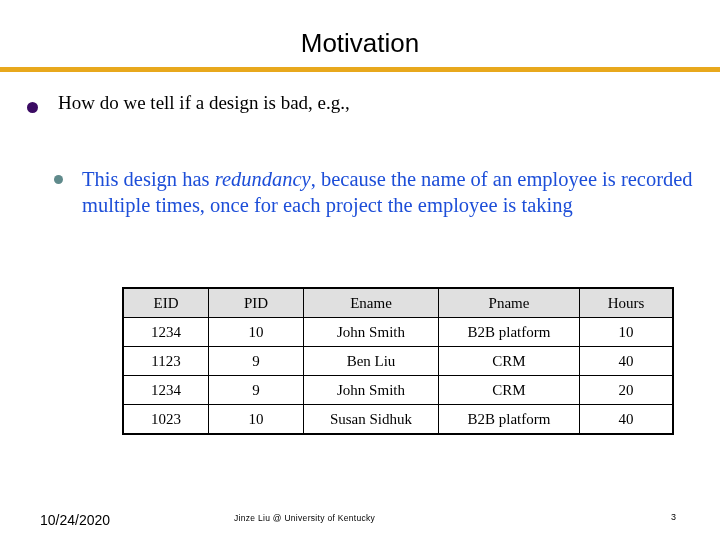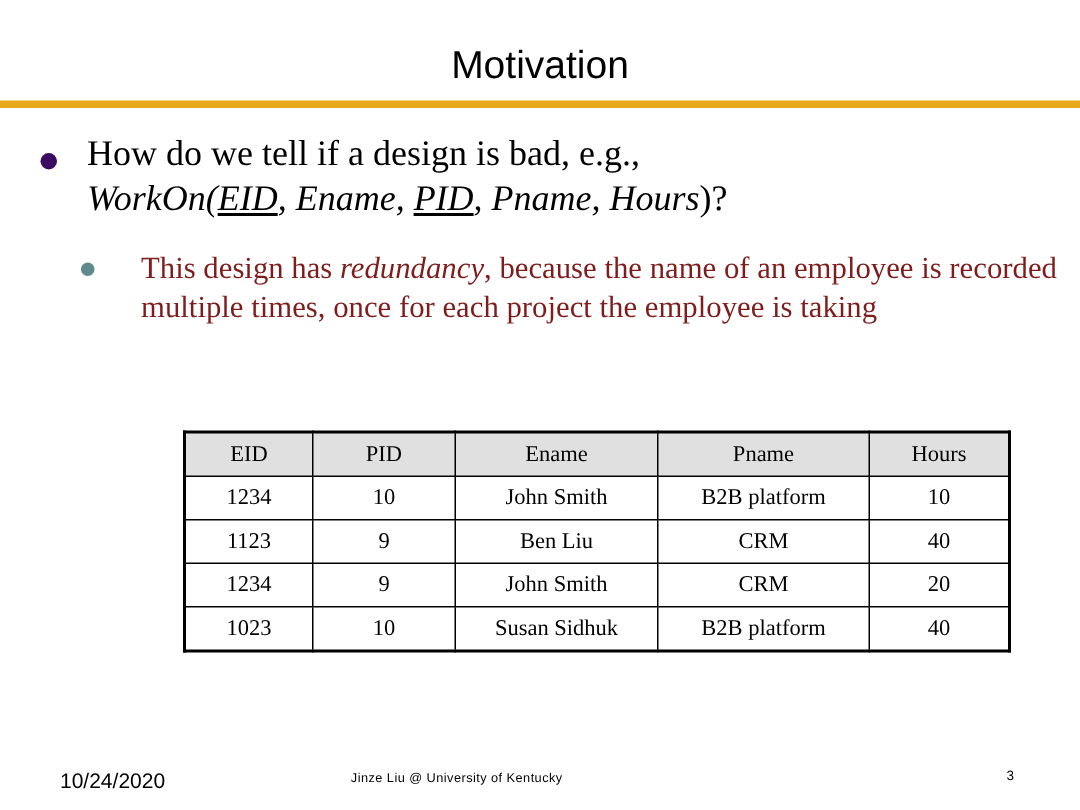--- a/index.html
+++ b/index.html
@@ -56,21 +56,21 @@
     position: absolute;
     left: 5px;
     top: 14px;
     width: 11px;
     height: 11px;
     border-radius: 50%;
     background: #3B0B63;
   }
   .bullet1 .text {
     margin-left: 36px;
-    font-size: 24px;
+    font-size: 19px;
     line-height: 30px;
     color: #000000;
   }
   .schema {
     font-style: italic;
   }
   .schema .key {
     text-decoration: underline;
   }
   .nonital {
@@ -87,24 +87,24 @@
   .bullet2 .marker {
     position: absolute;
     left: 4px;
     top: 9px;
     width: 9px;
     height: 9px;
     border-radius: 50%;
     background: #5F8A8B;
   }
   .bullet2 .text {
-    margin-left: 44px;
+    margin-left: 32px;
     font-size: 20.5px;
     line-height: 26px;
-    color: #7f1d1d;
+    color: #1d4ed8;
   }
   .ital {
     font-style: italic;
   }
 
   
   .data-table {
     position: absolute;
     left: 122px;
     top: 287px;
@@ -165,21 +165,20 @@
 
 <div class="slide">
 
   <div class="title">Motivation</div>
   <div class="title-rule"></div>
 
   <div class="bullet1">
     <span class="marker"></span>
     <div class="text">
       <span>How do we tell if a design is bad, e.g.,</span><br>
-      <span class="schema"><span>WorkOn(</span><span class="key">EID</span><span>, </span><span>Ename</span><span>, </span><span class="key">PID</span><span>, </span><span>Pname</span><span>, </span><span>Hours</span><span class="nonital">)?</span></span>
     </div>
   </div>
 
   <div class="bullet2">
     <span class="marker"></span>
     <div class="text"><span>This design has </span><span class="ital">redundancy</span><span>, because the name of an employee is recorded multiple times, once for each project the employee is taking</span></div>
   </div>
 
   <table class="data-table">
     <thead>

